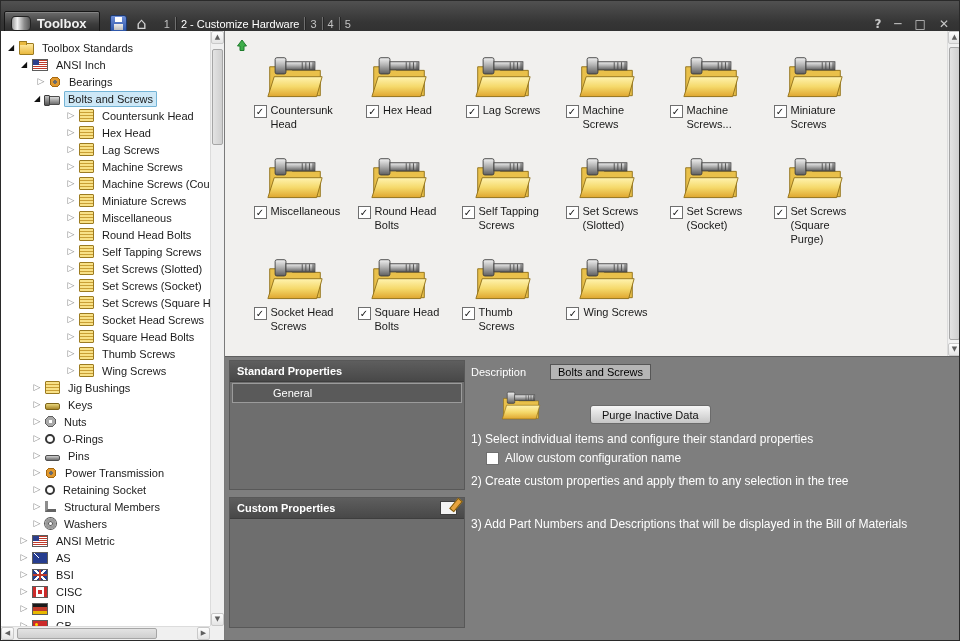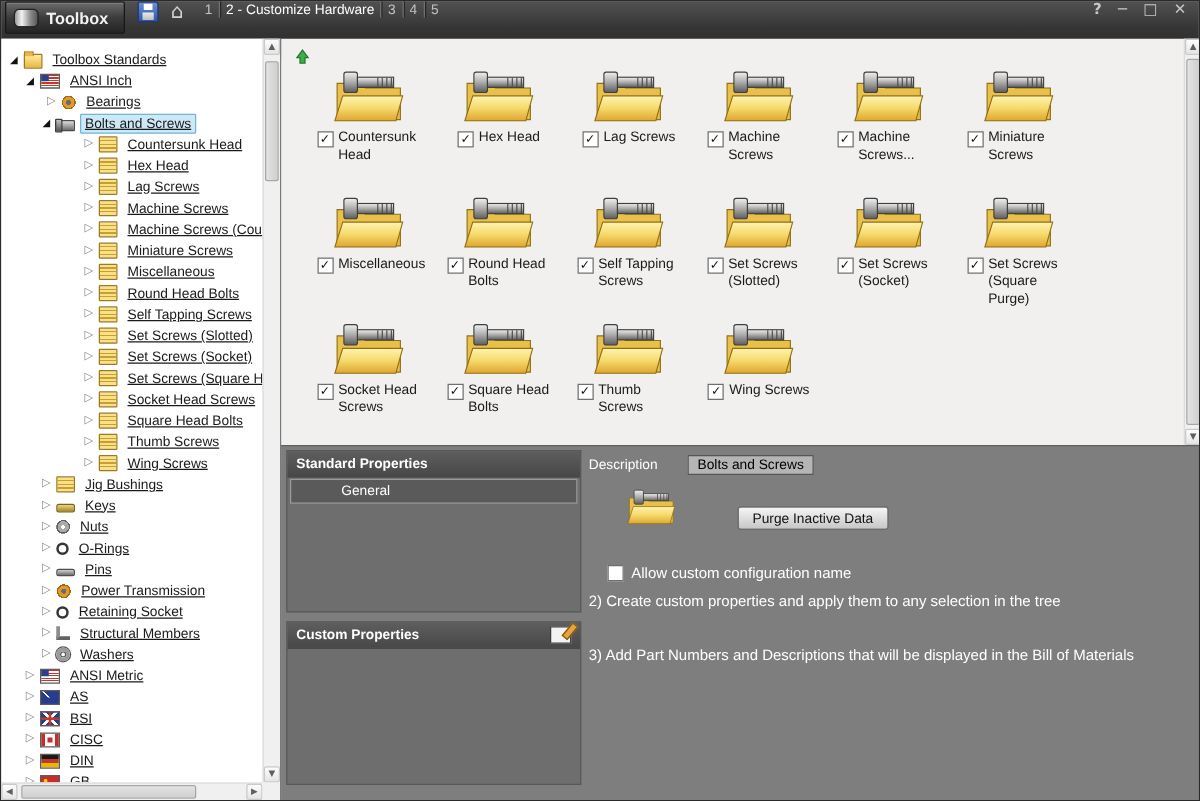--- a/index.html
+++ b/index.html
@@ -1,21 +1,21 @@
 <!DOCTYPE html>
 <html><head>
 <meta charset="utf-8">
 <style>
   html,body{margin:0;padding:0;background:#555;}
   body{font-family:"Liberation Sans","DejaVu Sans",sans-serif;font-size:11px;-webkit-user-select:none;user-select:none;}
   .glyph{font-family:"DejaVu Sans",sans-serif;line-height:1;}
   .window{position:relative;width:960px;height:641px;background:#7e7e7e;border:1px solid #2a2a2a;box-sizing:border-box;overflow:hidden;}
 
   
-  .titlebar{position:absolute;left:0;top:0;width:100%;height:46px;background:linear-gradient(#515151,#353535 48%,#2b2b2b);border-bottom:1px solid #1c1c1c;display:flex;align-items:flex-start;color:#d6d6d6;box-sizing:border-box;}
+  .titlebar{position:absolute;left:0;top:0;width:100%;height:46px;background:linear-gradient(#515151,#353535 48%,#2b2b2b);border-bottom:1px solid #1c1c1c;display:flex;align-items:center;color:#d6d6d6;box-sizing:border-box;}
   .toolbox-btn{margin-left:3px;height:24px;display:flex;align-items:center;gap:6px;padding:0 12px 0 6px;background:linear-gradient(#6c6c6c,#3c3c3c 50%,#242424);border:1px solid #171717;border-radius:2px;box-shadow:inset 0 1px 0 rgba(255,255,255,.18);cursor:pointer;}
   .toolbox-logo{width:18px;height:13px;background:linear-gradient(90deg,#9a9a9a,#f2f2f2 30%,#8c8c8c 68%,#575757);border:1px solid #222;border-radius:4px/5px;}
   .toolbox-label{font-weight:bold;font-size:13px;color:#f2f2f2;}
   .save-icon{width:15px;height:15px;margin:0 6px 0 10px;border:1px solid #1d3a70;border-radius:2px 3px 2px 2px;cursor:pointer;
     background:linear-gradient(#ffffff,#ffffff) 4px 1px/7px 5px no-repeat,
                linear-gradient(#ececec,#bdbdbd) 3px 8px/9px 6px no-repeat,
                linear-gradient(#6f8fd8,#2d55a8);}
   .home-icon{font-size:16px;color:#d2d2d2;margin:0 4px;cursor:pointer;}
   .steps{display:flex;align-items:center;margin-left:8px;}
   .step{color:#c3c3c3;padding:0 5px;white-space:nowrap;cursor:pointer;}
@@ -28,21 +28,21 @@
   
   .tree-panel{position:absolute;left:0;top:30px;width:224px;height:609px;background:#ffffff;border-right:1px solid #7a7a7a;box-sizing:border-box;}
   .tree-view{position:absolute;left:0;top:0;right:14px;bottom:14px;overflow:hidden;padding-top:8px;background:#fff;}
   .tree-row{display:flex;align-items:center;height:17px;white-space:nowrap;color:#1a1a1a;cursor:pointer;}
   .expander{width:12px;flex:none;text-align:center;font-family:"DejaVu Sans",sans-serif;line-height:1;}
   .expander.collapsed{font-size:9px;color:#8a8a8a;}
   .expander.collapsed::before{content:"▷";}
   .expander.expanded{font-size:8px;color:#111;}
   .expander.expanded::before{content:"◢";}
   .tree-icon{flex:none;position:relative;display:inline-block;margin:0 4px 0 2px;}
-  .tree-label{padding:1px 3px;border:1px solid transparent;text-decoration:underline;}
+  .tree-label{padding:1px 3px;border:1px solid transparent;}
   .tree-row.selected .tree-label{background:#cde8f7;border:1px solid #74b4d6;border-radius:1px;}
 
   .ti-folder{width:13px;height:10px;background:linear-gradient(#ffe9a0,#e9b93f);border:1px solid #9c7b20;border-radius:1px;margin-top:2px;}
   .ti-folder::before{content:"";position:absolute;top:-3px;left:-1px;width:6px;height:3px;background:#e9b93f;border:1px solid #9c7b20;border-bottom:none;border-radius:1px 1px 0 0;}
   .ti-flag-us,.ti-flag-au,.ti-flag-uk,.ti-flag-ca,.ti-flag-de,.ti-flag-cn{width:14px;height:10px;border:1px solid #5c5c5c;}
   .ti-flag-us{background:repeating-linear-gradient(180deg,#bf3a2b 0 1px,#fff 1px 2px);}
   .ti-flag-us::before{content:"";position:absolute;left:0;top:0;width:6px;height:5px;background:#2c3e8c;}
   .ti-flag-au{background:linear-gradient(45deg,transparent 43%,#fff 43% 57%,transparent 57%) 0 0/7px 5px no-repeat,#263d8f;}
   .ti-flag-uk{background:linear-gradient(#bf3a2b,#bf3a2b) 50% 0/2px 100% no-repeat,linear-gradient(#bf3a2b,#bf3a2b) 0 50%/100% 2px no-repeat,linear-gradient(45deg,transparent 44%,#fff 44% 56%,transparent 56%),linear-gradient(-45deg,transparent 44%,#fff 44% 56%,transparent 56%),#263d8f;}
   .ti-flag-ca{background:linear-gradient(90deg,#cc2b2b 0 3px,#fff 3px 11px,#cc2b2b 11px);}
@@ -582,20 +582,21 @@
     <div class="desc-row">
       <span>Description</span>
       <span class="desc-value">Bolts and Screws</span>
     </div>
     <span class="detail-folder">
       <svg viewBox="0 0 64 52" width="40" height="33">
           <use href="#folder-bolt"></use>
         </svg>
     </span>
     <button class="purge-btn">Purge Inactive Data</button>
+    <div class="instr" style="left:246px;top:75px">1) Select individual items and configure their standard properties</div>
     <div class="chk-row">
       <span class="checkbox glyph"></span>
       <span>Allow custom configuration name</span>
     </div>
     <div class="instr" style="left:246px;top:117px">2) Create custom properties and apply them to any selection in the tree</div>
     <div class="instr" style="left:246px;top:160px">3) Add Part Numbers and Descriptions that will be displayed in the Bill of Materials</div>
   </section>
 </div>
 
 </body></html>

